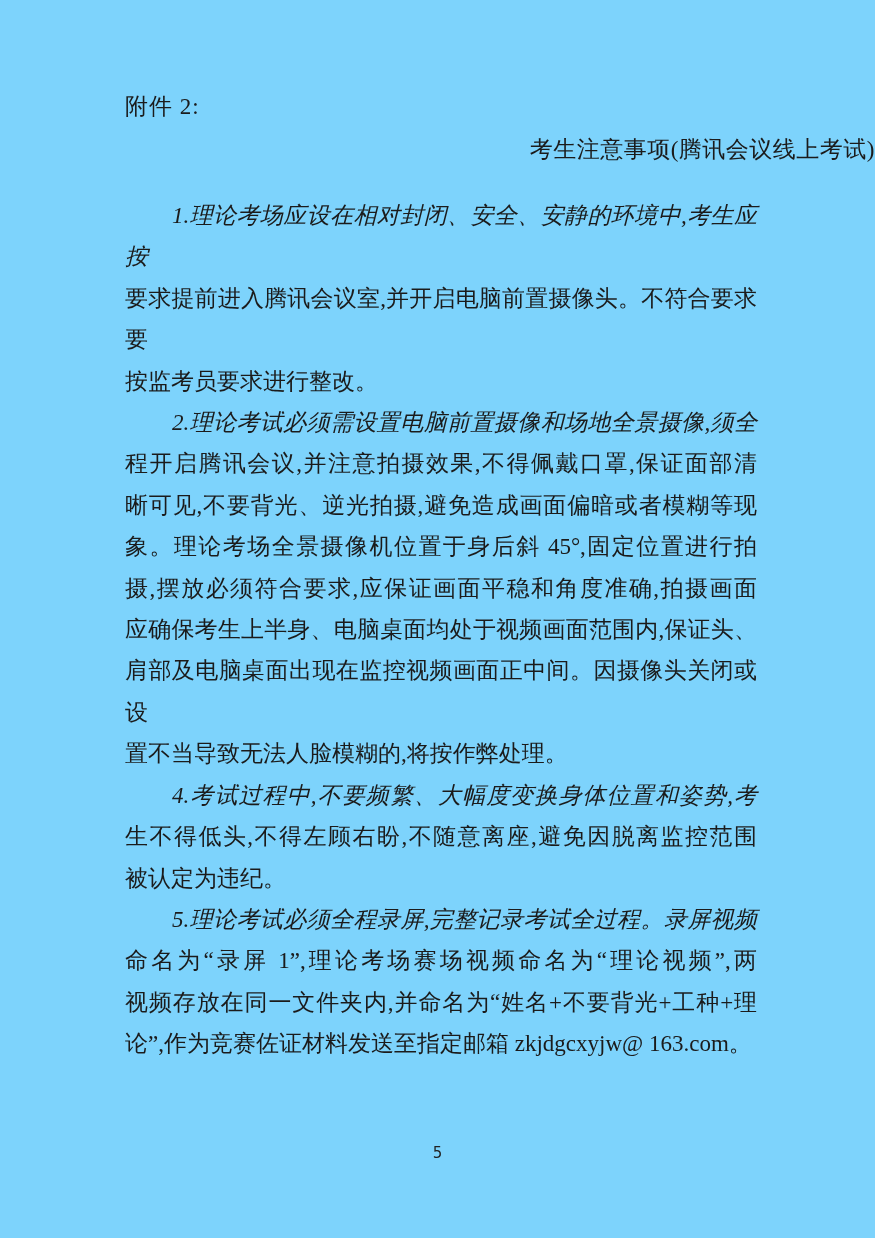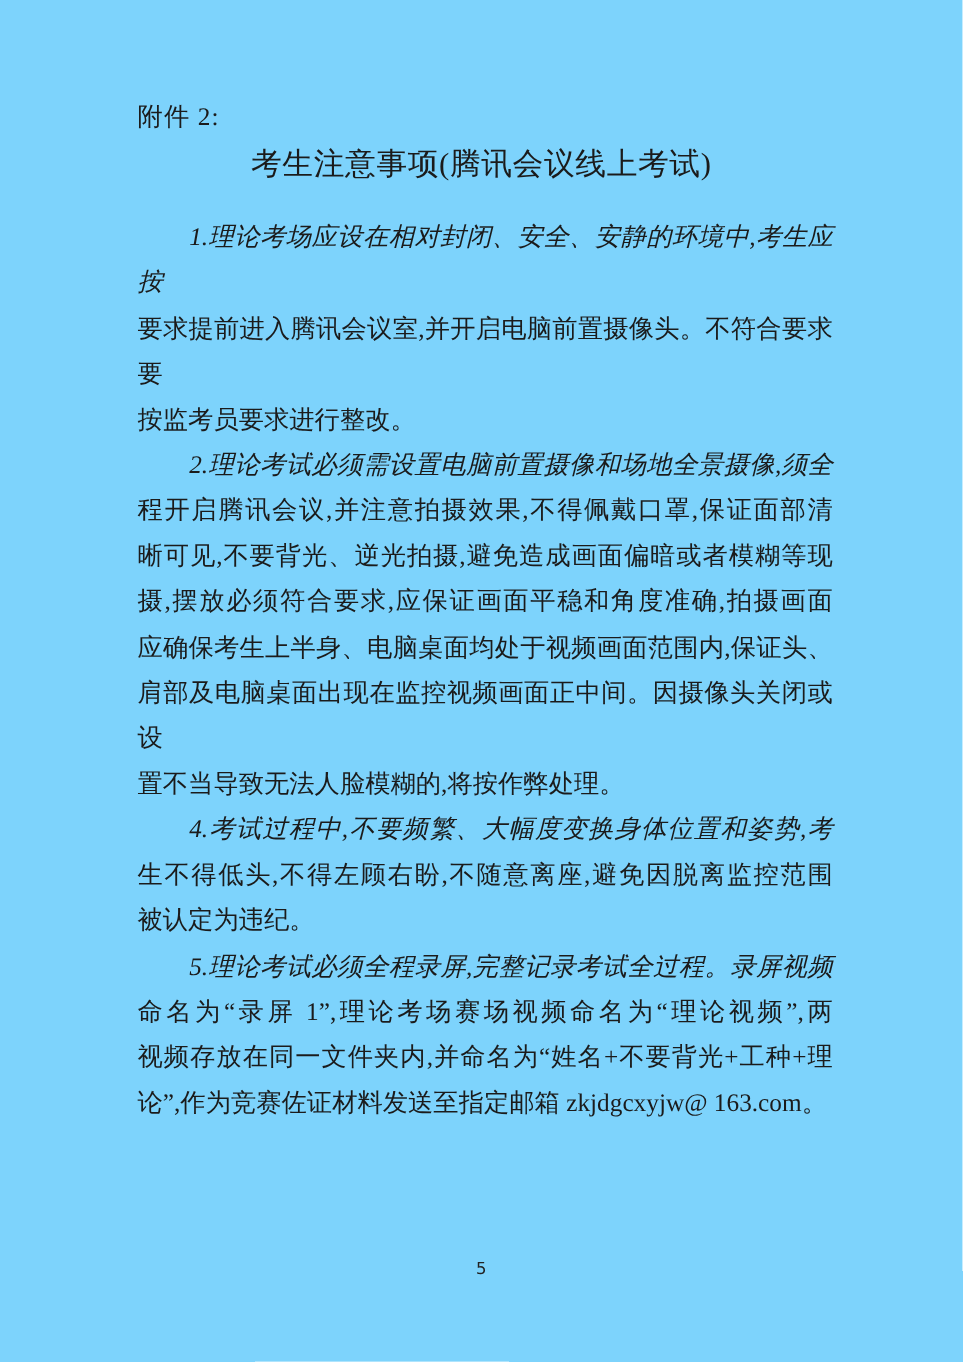--- a/index.html
+++ b/index.html
@@ -23,22 +23,22 @@
     font-size: 23px;
     line-height: 30px;
     letter-spacing: 1px;
     white-space: nowrap;
   }
   .doc-title {
     position: absolute;
     left: 0;
     right: 0;
     top: 134px;
-    text-align: center;
-    font-size: 28px;
+    text-align: right;
+    font-size: 23px;
     line-height: 32px;
     letter-spacing: 0.5px;
   }
   .document-body {
     position: absolute;
     left: 125px;
     top: 195px;
     width: 632px;
   }
   .line {
@@ -78,20 +78,21 @@
   <div class="document-body">
       <div class="para">
         <div class="line para-first">1.理论考场应设在相对封闭、安全、安静的环境中,考生应按</div>
         <div class="line">要求提前进入腾讯会议室,并开启电脑前置摄像头。不符合要求要</div>
         <div class="line para-last">按监考员要求进行整改。</div>
       </div>
       <div class="para">
         <div class="line para-first">2.理论考试必须需设置电脑前置摄像和场地全景摄像,须全</div>
         <div class="line">程开启腾讯会议,并注意拍摄效果,不得佩戴口罩,保证面部清</div>
         <div class="line">晰可见,不要背光、逆光拍摄,避免造成画面偏暗或者模糊等现</div>
+        <div class="line">象。理论考场全景摄像机位置于身后斜 45°,固定位置进行拍</div>
         <div class="line">摄,摆放必须符合要求,应保证画面平稳和角度准确,拍摄画面</div>
         <div class="line">应确保考生上半身、电脑桌面均处于视频画面范围内,保证头、</div>
         <div class="line">肩部及电脑桌面出现在监控视频画面正中间。因摄像头关闭或设</div>
         <div class="line para-last">置不当导致无法人脸模糊的,将按作弊处理。</div>
       </div>
       <div class="para">
         <div class="line para-first">4.考试过程中,不要频繁、大幅度变换身体位置和姿势,考</div>
         <div class="line">生不得低头,不得左顾右盼,不随意离座,避免因脱离监控范围</div>
         <div class="line para-last">被认定为违纪。</div>
       </div>

